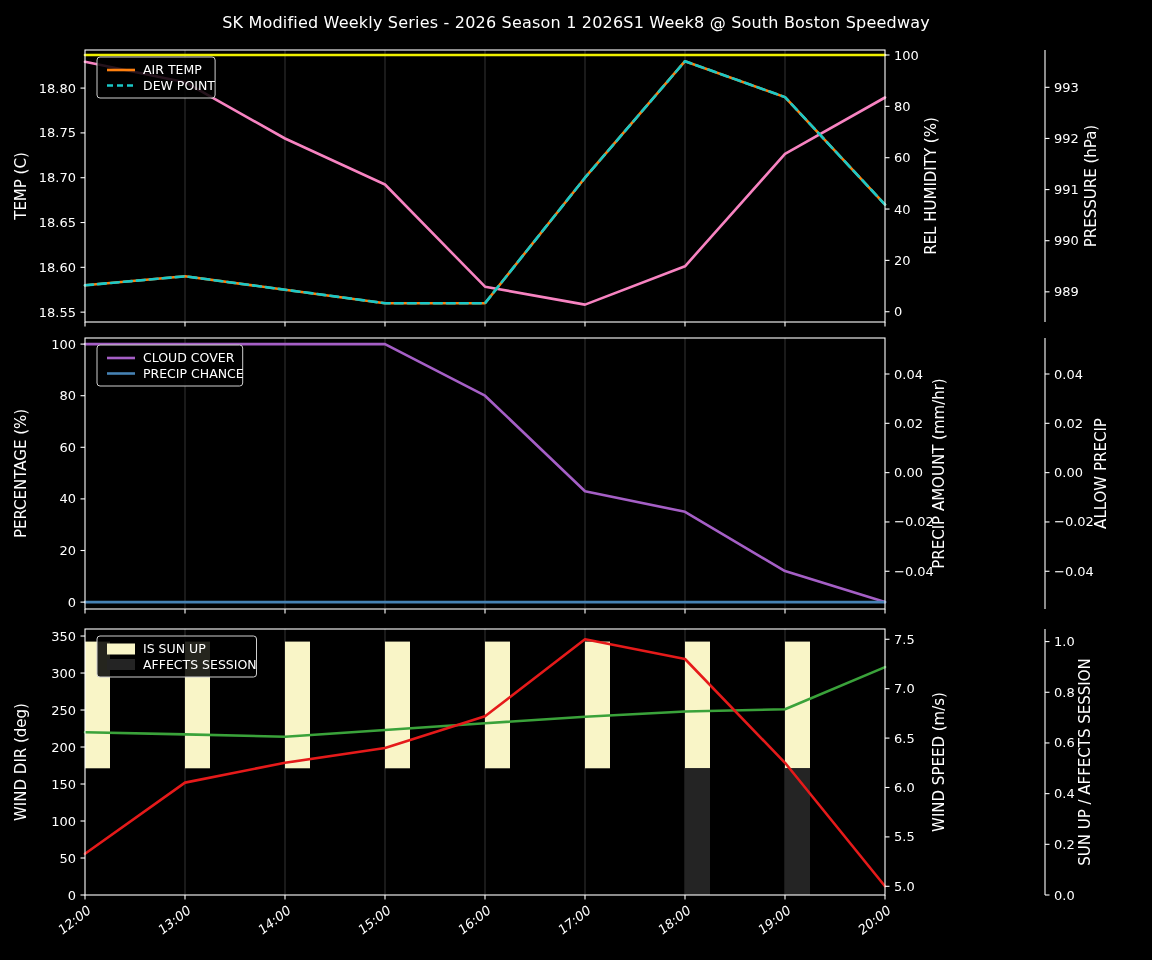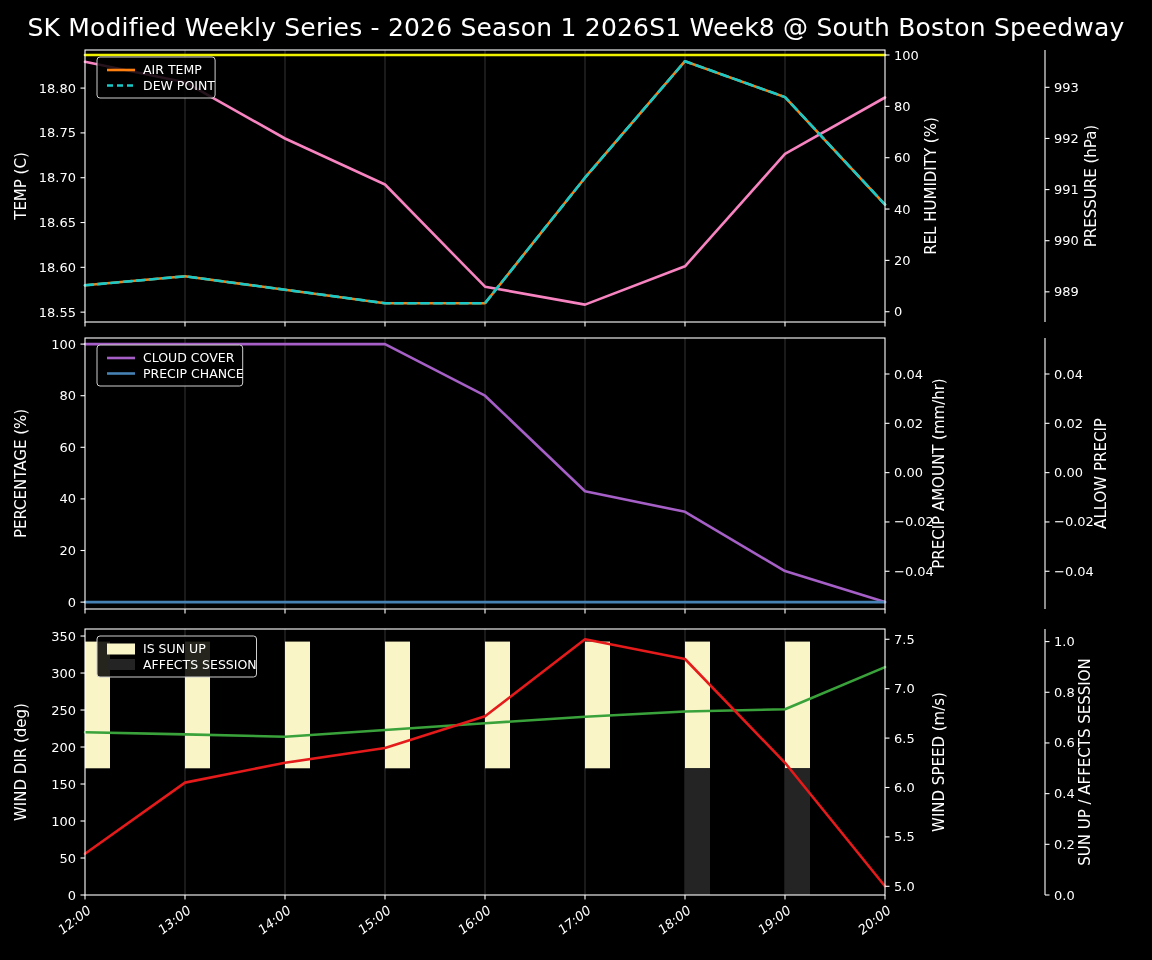--- a/index.html
+++ b/index.html
@@ -1,19 +1,19 @@
 <!DOCTYPE html>
 <html><head>
 <meta charset="utf-8">
 <style>
   html,body{margin:0;padding:0;background:#000;}
   #figure{position:relative;width:1152px;height:960px;background:#000;overflow:hidden;
           font-family:"DejaVu Sans","Liberation Sans",sans-serif;}
   #page-title{position:absolute;top:13px;left:0;width:100%;text-align:center;
-              color:#fff;font-size:25px;letter-spacing:0.2px;}
+              color:#fff;font-size:16px;letter-spacing:0.2px;}
   svg{position:absolute;top:0;left:0;}
   text{fill:#fff;}
   .tick-label{font-size:13px;}
   .x-tick-label{font-size:13px;font-style:italic;}
   .axis-label{font-size:15px;}
   .legend-text{font-size:12.5px;}
 </style>
 </head>
 <body>
 

